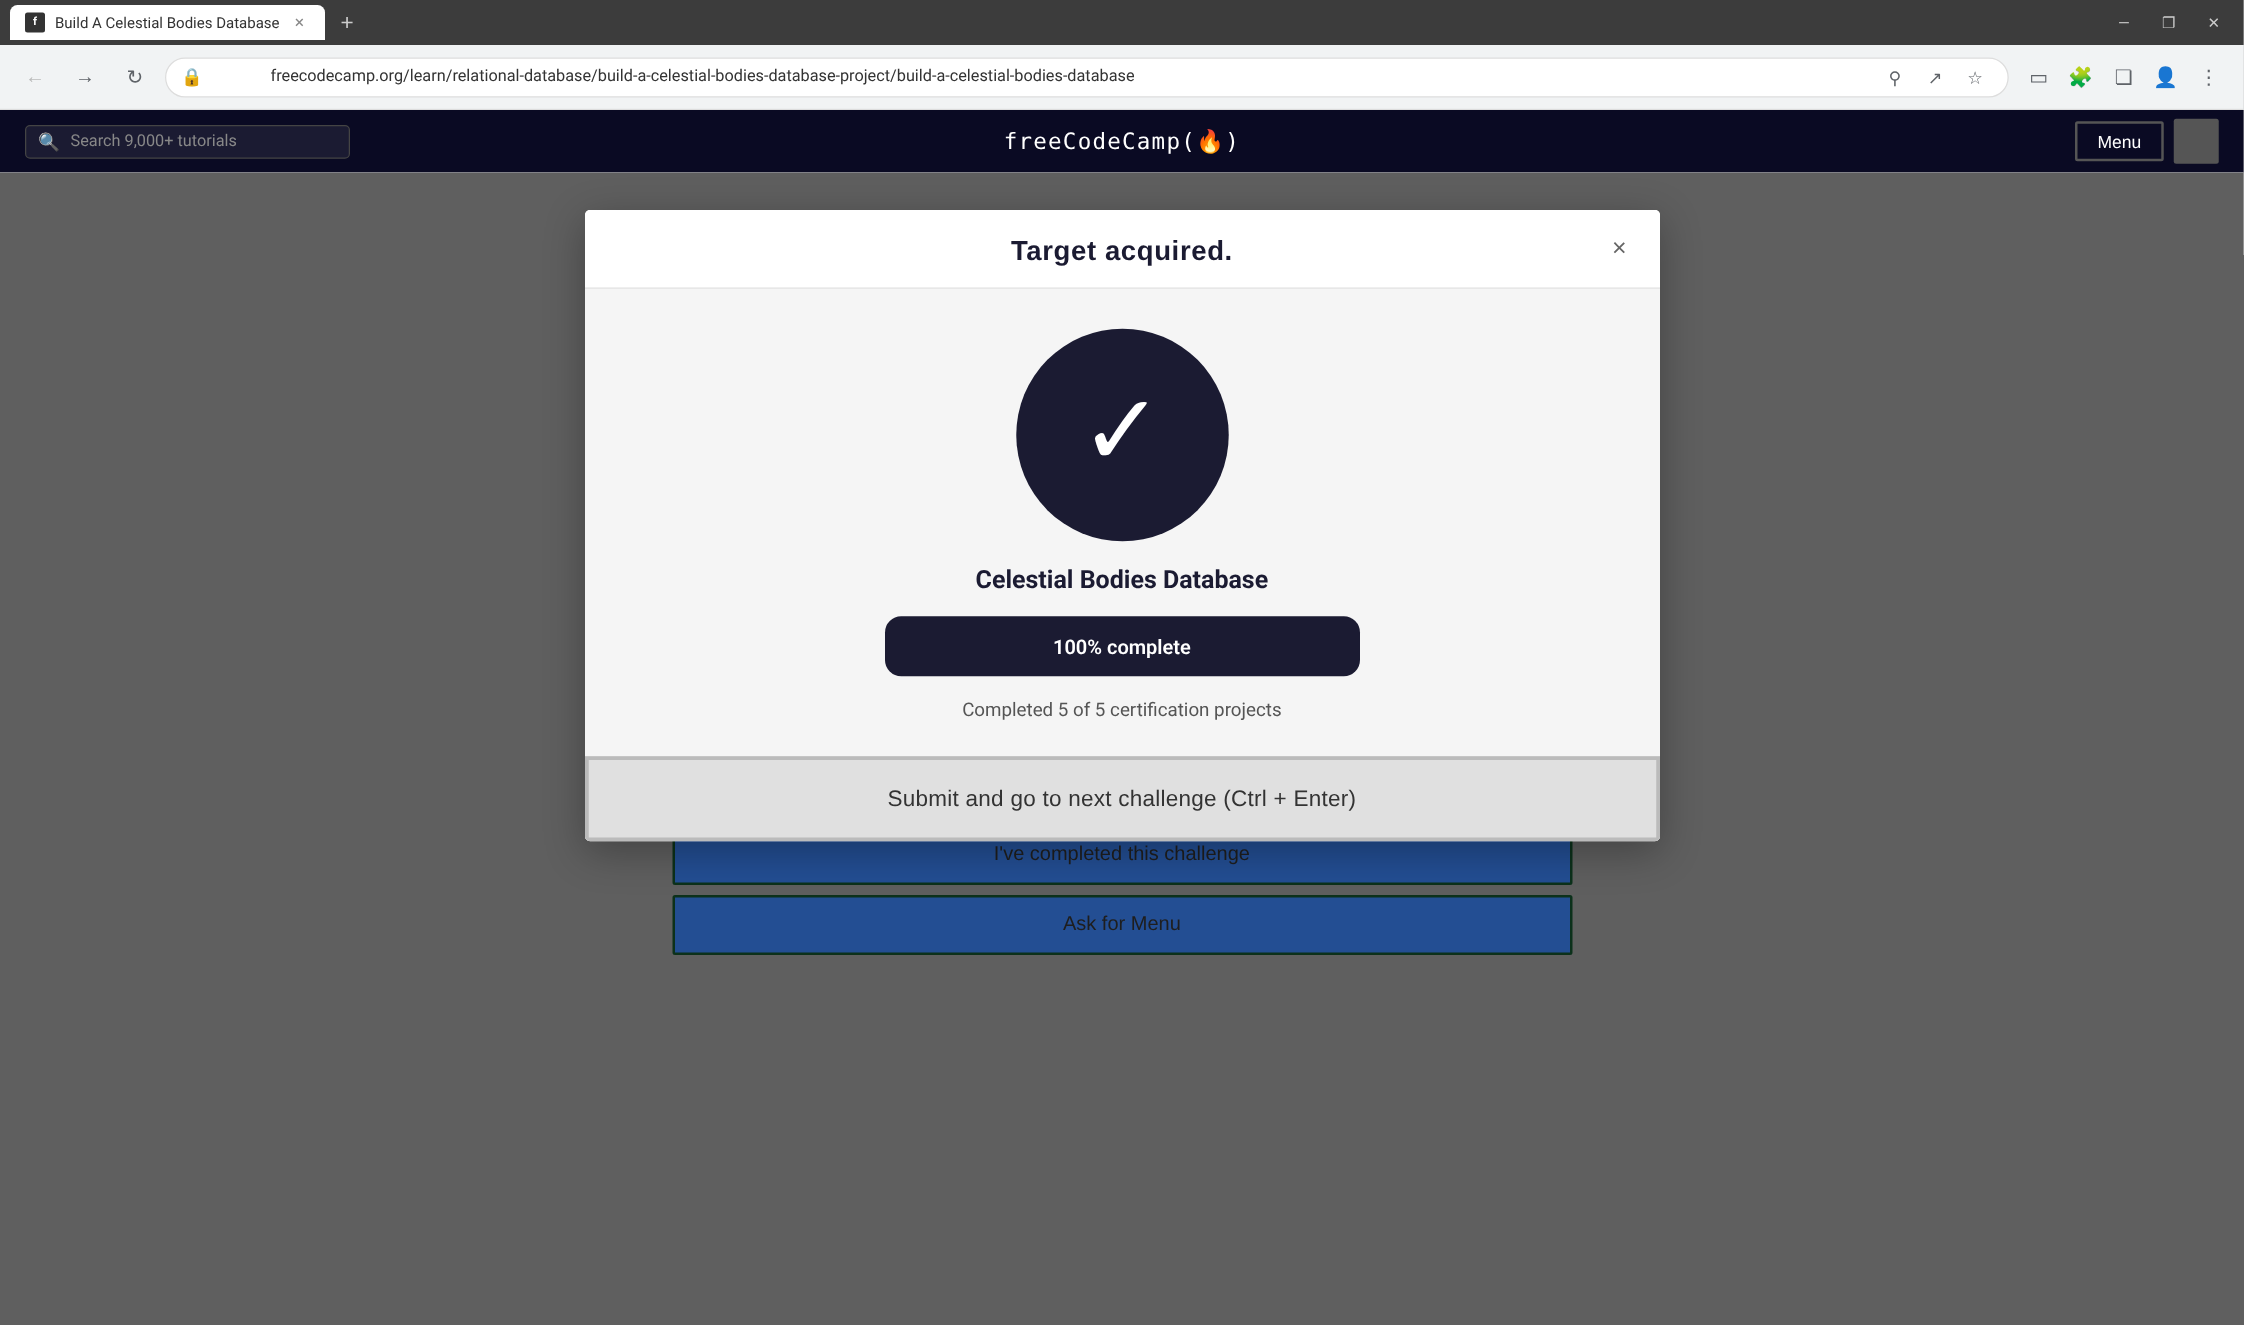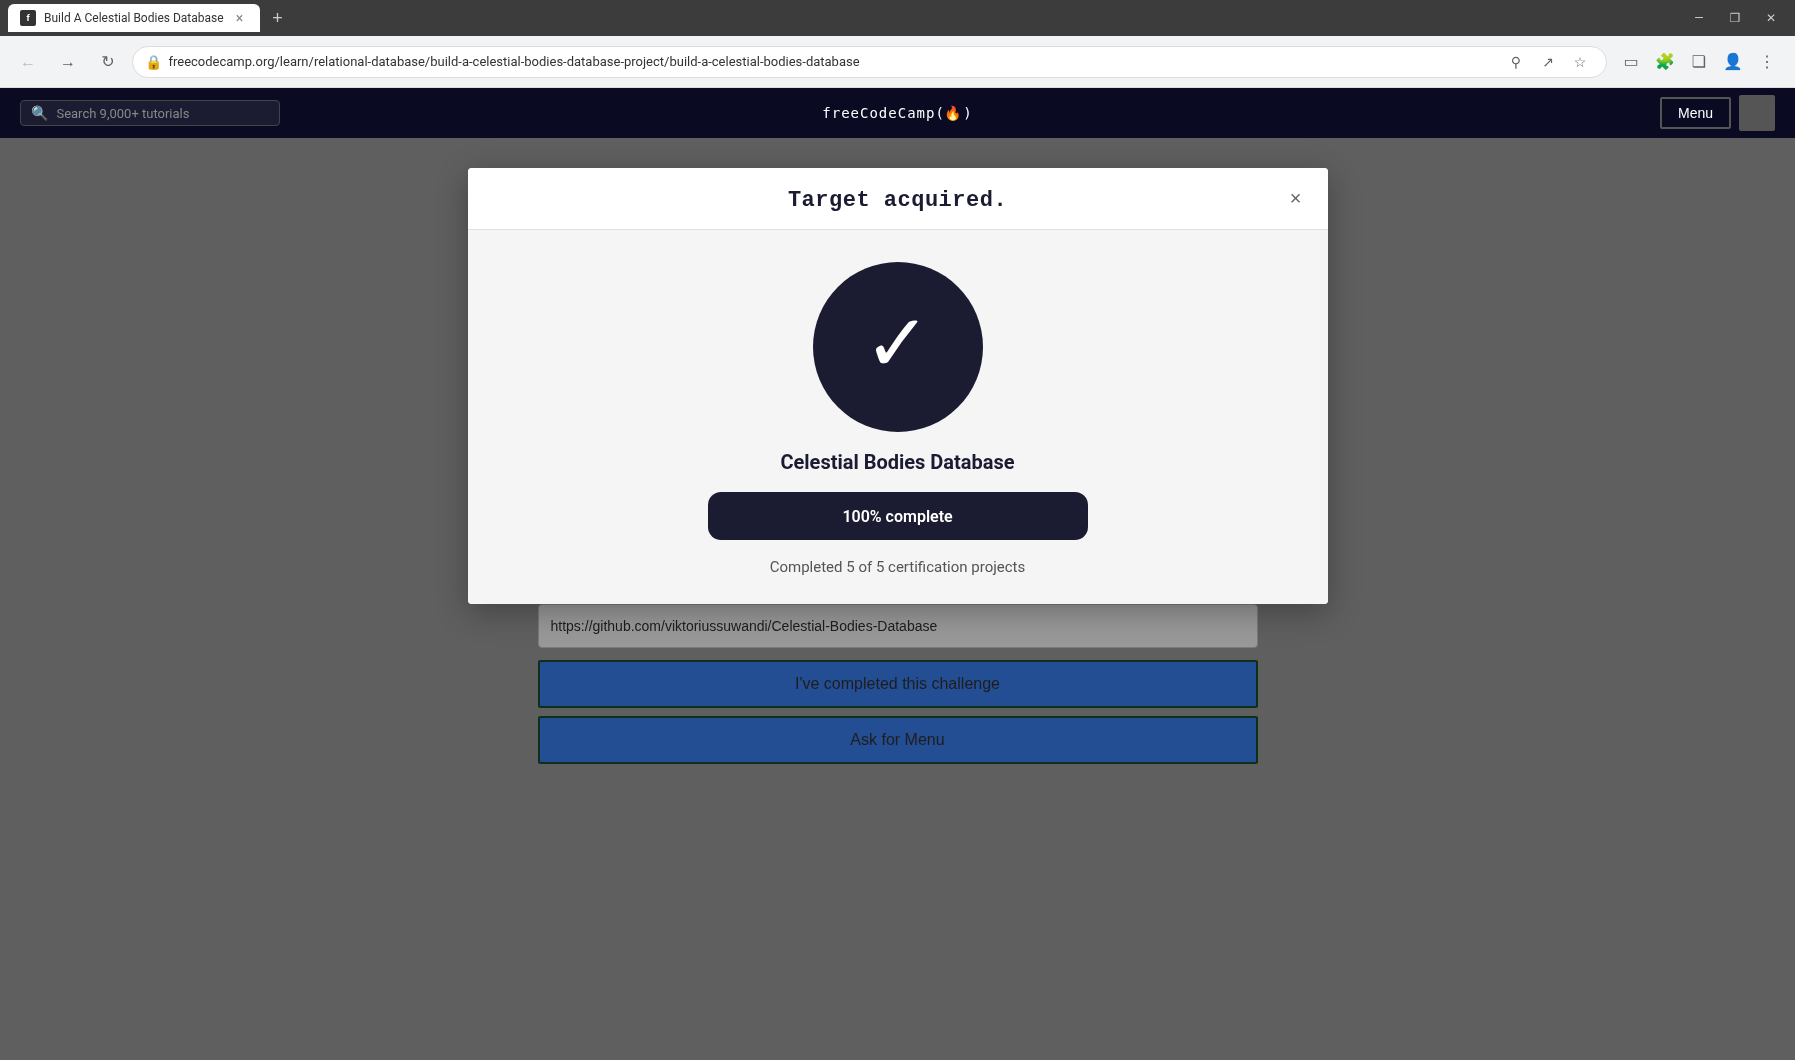--- a/index.html
+++ b/index.html
@@ -124,20 +124,21 @@
       display: flex;
       align-items: center;
       padding: 0 12px;
       gap: 6px;
     }
     .lock-icon { color: #5f6368; font-size: 14px; }
     .url-text {
       font-size: 13px;
       color: #333;
       flex: 1;
+      margin-left: 48px;
     }
     .url-icons {
       display: flex;
       gap: 4px;
       align-items: center;
     }
     .url-icon-btn {
       background: none;
       border: none;
       cursor: pointer;
@@ -171,21 +172,21 @@
       gap: 8px;
       width: 260px;
     }
     .search-icon { color: #aaa; font-size: 14px; }
     .search-placeholder { color: #888; font-size: 13px; text-align: center; }
     .fcc-logo {
       position: absolute;
       left: 50%;
       transform: translateX(-50%);
       color: #fff;
-      font-size: 14px;
+      font-size: 18px;
       font-family: monospace;
       letter-spacing: 1px;
     }
     .fcc-menu-btn {
       margin-left: auto;
       background: none;
       border: 2px solid #555;
       color: #fff;
       padding: 6px 16px;
       font-size: 14px;
@@ -273,21 +274,21 @@
       display: flex;
       align-items: center;
       justify-content: center;
       position: relative;
       background: #fff;
     }
     .modal-title {
       font-size: 22px;
       font-weight: 700;
       color: #1b1b32;
-      font-family: Liberation Mono, monospace;
+      font-family: Liberation Sans, sans-serif;
       letter-spacing: 0.5px;
     }
     .modal-close {
       position: absolute;
       right: 16px;
       top: 50%;
       transform: translateY(-50%);
       background: none;
       border: none;
       cursor: pointer;
@@ -471,18 +472,21 @@
 
           <div class="project-name">Celestial Bodies Database</div>
 
           <div class="progress-bar-container">
             <span class="progress-text">100% complete</span>
           </div>
 
           <div class="completion-text">Completed 5 of 5 certification projects</div>
         </div>
 
+        <div class="modal-footer">
+          <button class="submit-btn">Submit and go to next challenge (Ctrl + Enter)</button>
+        </div>
 
       </div>
     </div>
 
   </div>
 </div>
 
 </body></html>

